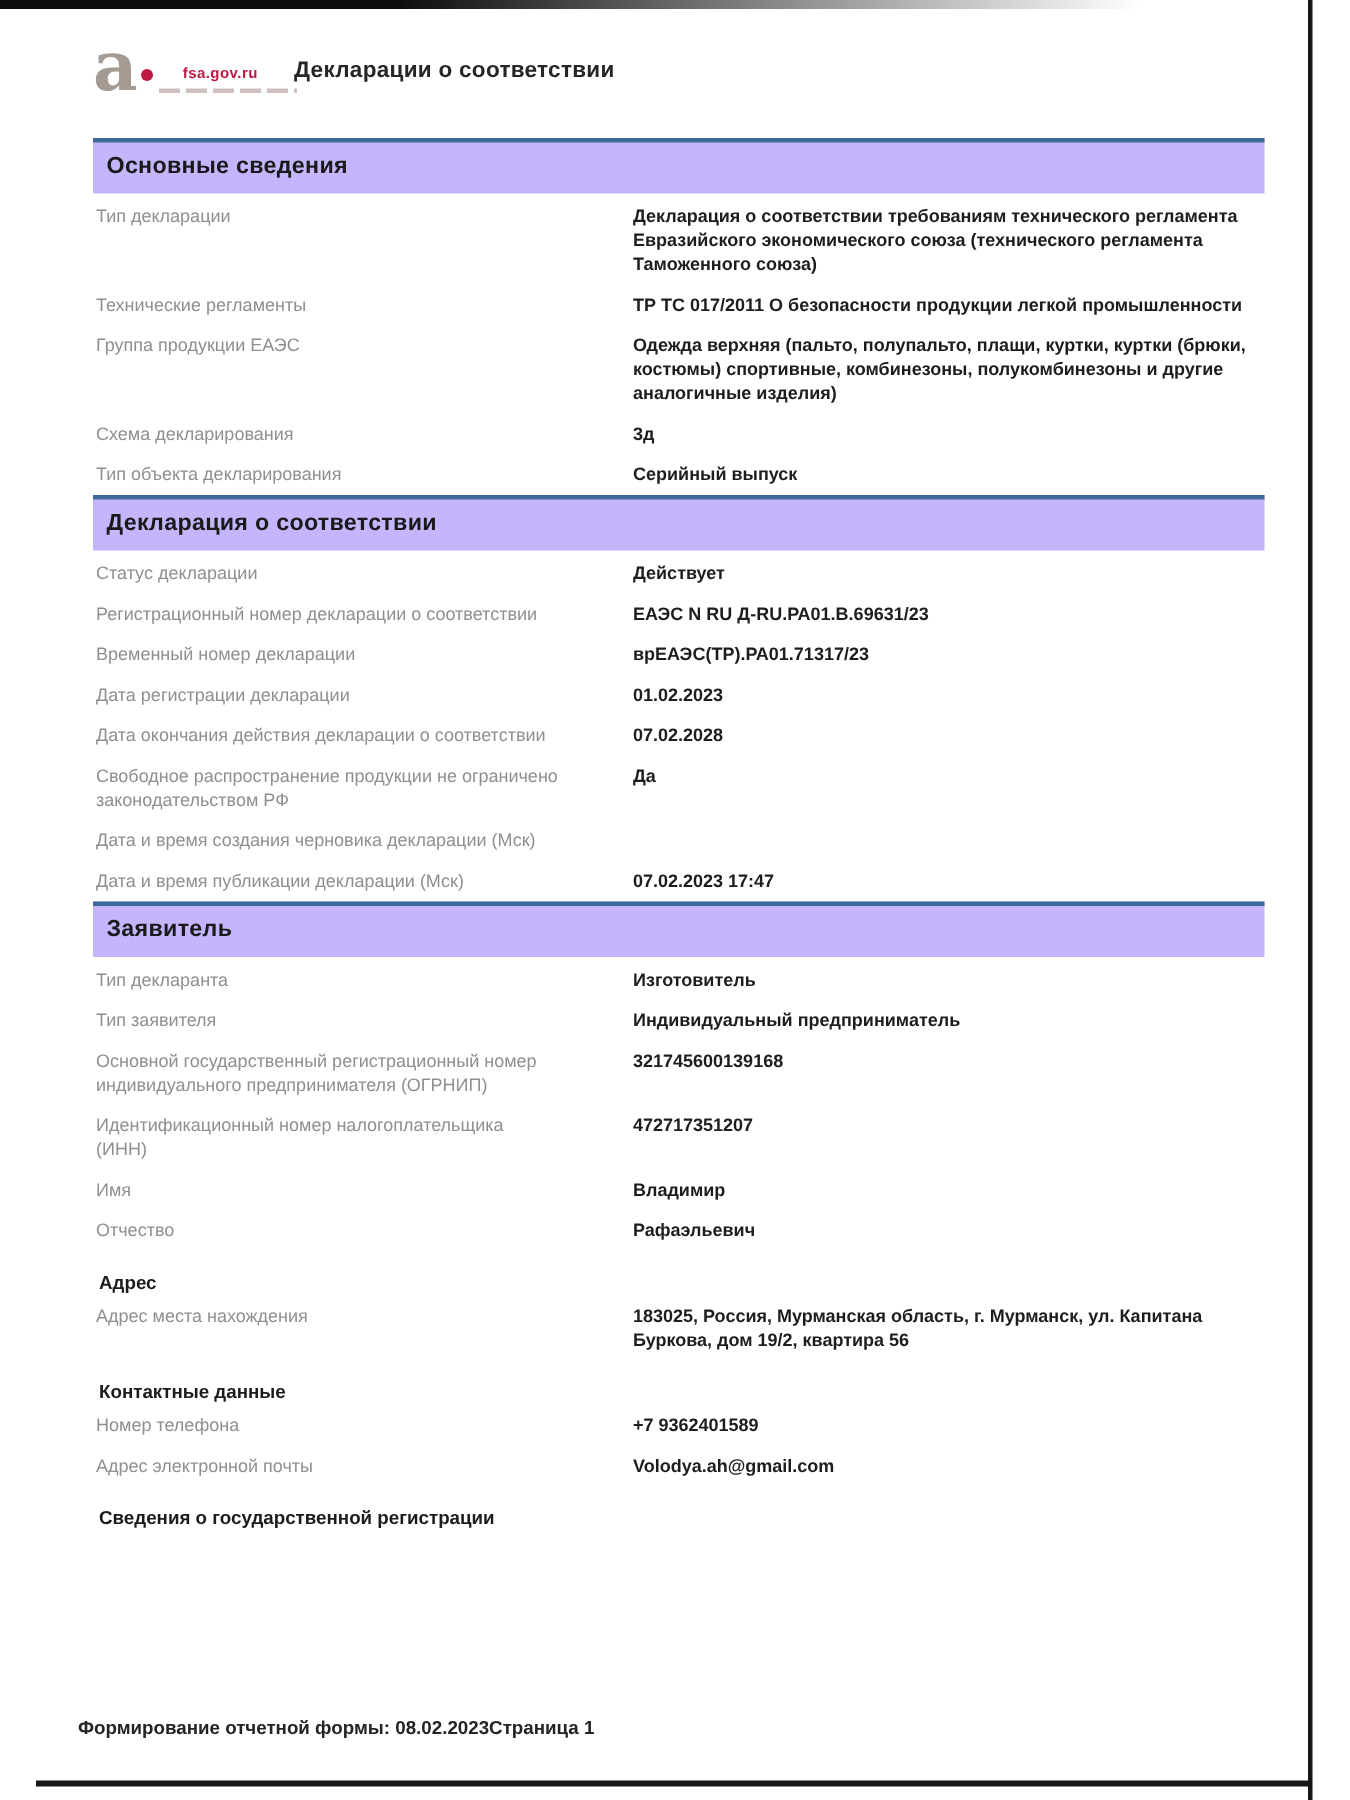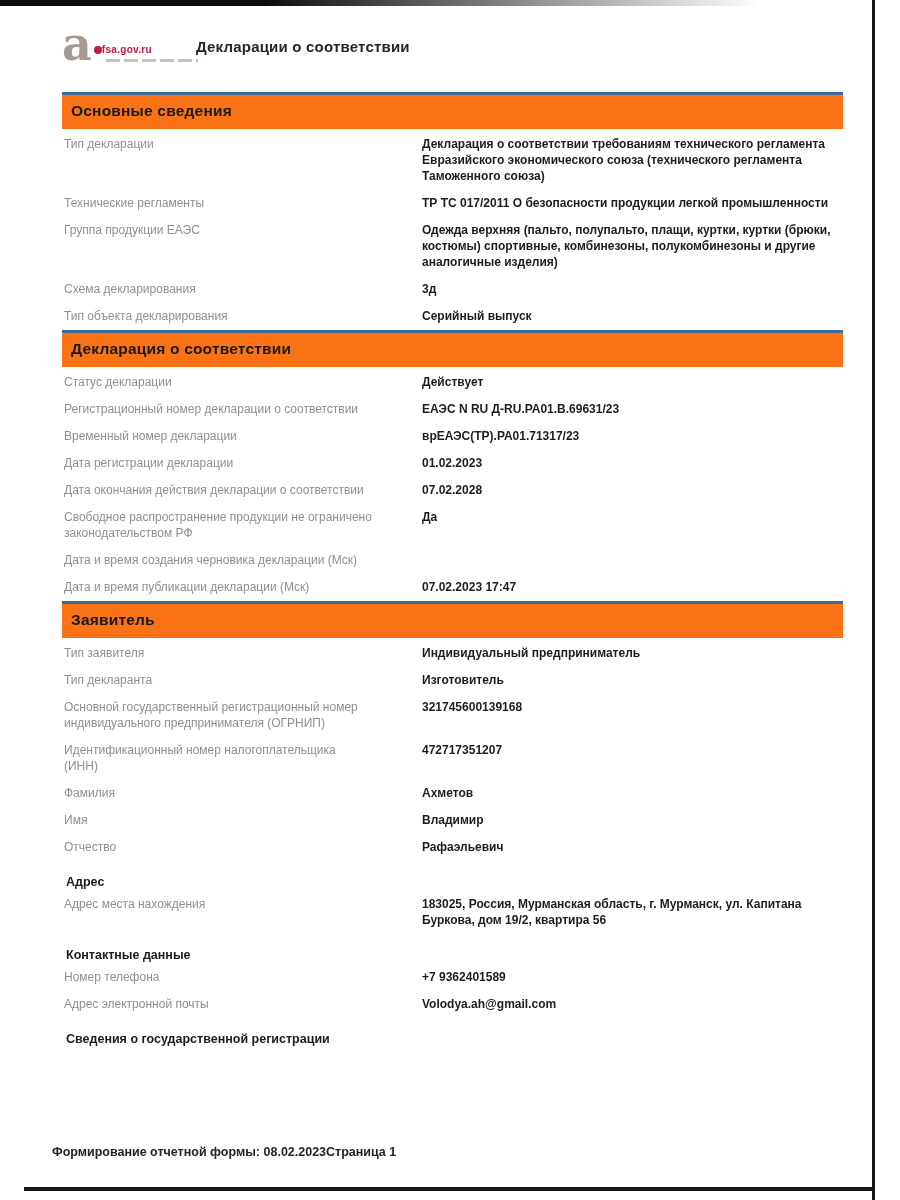--- a/index.html
+++ b/index.html
@@ -19,29 +19,29 @@
 
   .page{position:absolute;top:0;left:0;width:900px;height:1200px;
     padding:24px 57px 0 62px;box-sizing:border-box;}
 
   
   .doc-header{display:flex;align-items:flex-start;gap:14px;height:56px;margin-bottom:12px;}
   .logo{display:flex;align-items:flex-start;width:120px;position:relative;}
   .logo-a{font-size:46px;line-height:40px;font-weight:700;color:#a59b92;
     font-family:"DejaVu Serif", serif;letter-spacing:-2px;}
   .logo-right{margin-left:4px;margin-top:20px;}
-  .logo-brand-row{display:flex;align-items:center;gap:0;}
+  .logo-brand-row{display:flex;align-items:center;gap:20px;}
   .logo-dot{width:8px;height:8px;border-radius:50%;background:#c01a42;display:inline-block;}
   .logo-brand{font-size:10px;font-weight:700;color:#c01a42;letter-spacing:.3px;}
   .logo-tagline{width:92px;height:3px;margin-top:4px;margin-left:12px;
     background:repeating-linear-gradient(to right,#cfc0c0 0 14px,rgba(0,0,0,0) 14px 18px);}
   .doc-title{font-size:15px;font-weight:700;color:#262626;margin-top:14px;letter-spacing:.2px;}
 
   
-  .section-bar{border-top:3px solid #3c6a99;background:#f97316;
+  .section-bar{border-top:3px solid #3c6a99;background:#c4b5fd;
     padding:7px 10px 9px 9px;font-size:15.5px;font-weight:700;color:#1a1a1a;letter-spacing:.2px;}
   .section-bar.spaced{margin-top:0;}
 
   
   .rows{padding:2px 0 0 2px;}
   .row{display:grid;grid-template-columns:308px 1fr;column-gap:10px;padding:5px 0 6px 0;}
   .label{font-size:12px;line-height:16px;color:#8f8f8f;font-weight:400;}
   .value{font-size:12px;line-height:16px;color:#1d1d1d;font-weight:700;margin-left:40px;}
 
   .subhead{font-size:12.5px;font-weight:700;color:#1c1c1c;margin:14px 0 2px 2px;}
@@ -125,38 +125,34 @@
     </div>
     <div class="row">
       <div class="label">Дата и время публикации декларации  (Мск)</div>
       <div class="value">07.02.2023 17:47</div>
     </div>
   </div>
 
   <div class="section-bar spaced">Заявитель</div>
   <div class="rows">
     <div class="row">
+      <div class="label">Тип декларанта</div>
+      <div class="value">Изготовитель</div>
+    </div>
+    <div class="row">
       <div class="label">Тип заявителя</div>
       <div class="value">Индивидуальный предприниматель</div>
-    </div>
-    <div class="row">
-      <div class="label">Тип декларанта</div>
-      <div class="value">Изготовитель</div>
     </div>
     <div class="row">
       <div class="label">Основной государственный регистрационный номер индивидуального предпринимателя (ОГРНИП)</div>
       <div class="value">321745600139168</div>
     </div>
     <div class="row">
       <div class="label">Идентификационный номер налогоплательщика (ИНН)</div>
       <div class="value">472717351207</div>
-    </div>
-    <div class="row">
-      <div class="label">Фамилия</div>
-      <div class="value">Ахметов</div>
     </div>
     <div class="row">
       <div class="label">Имя</div>
       <div class="value">Владимир</div>
     </div>
     <div class="row">
       <div class="label">Отчество</div>
       <div class="value">Рафаэльевич</div>
     </div>
 

